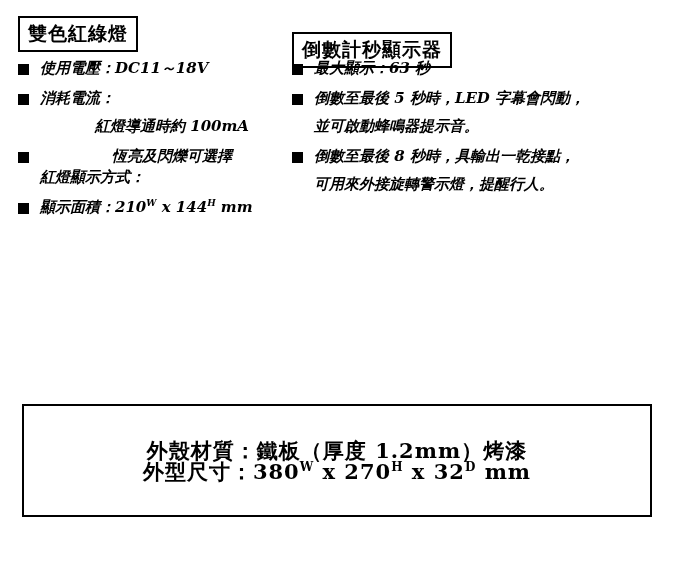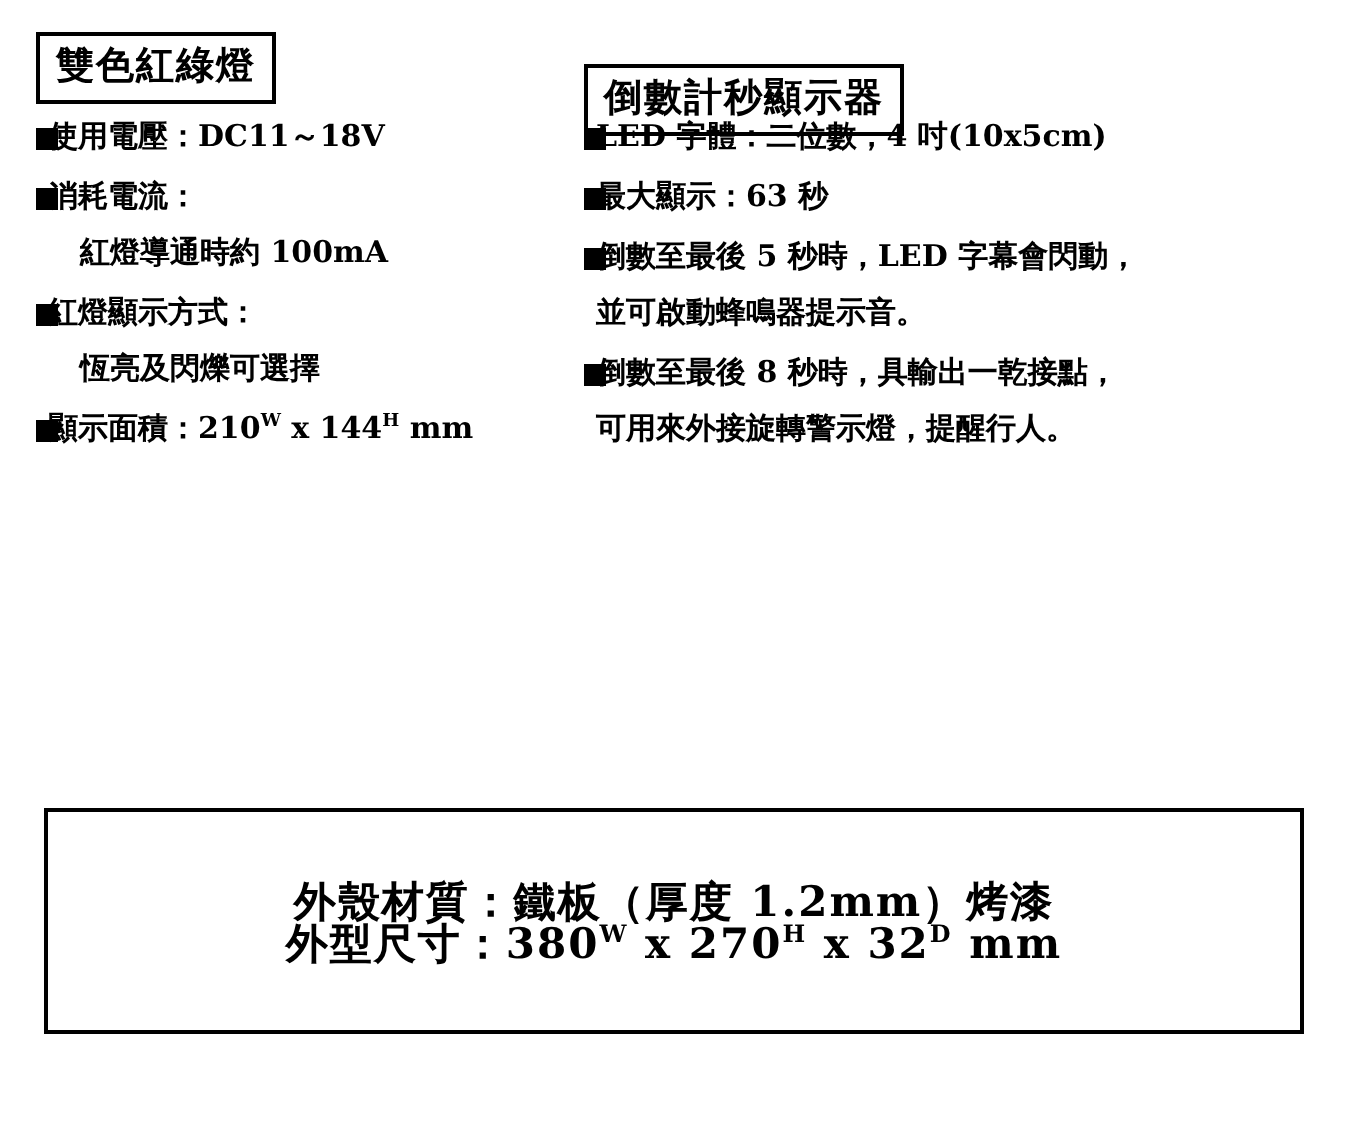--- a/index.html
+++ b/index.html
@@ -38,38 +38,39 @@
   
   .column {
     position: absolute;
     top: 58px;
   }
   #column-left  { left: 18px;  width: 270px; }
   #column-right { left: 292px; width: 380px; }
 
   .spec-item {
     position: relative;
-    padding-left: 6px;
+    padding-left: 22px;
     margin-bottom: 9px;
+    font-style: italic;
   }
   .bullet {
     position: absolute;
     left: 0;
     top: 6px;
     width: 11px;
     height: 11px;
     background: #000;
   }
   .line {
     font-size: 15px;
     font-weight: bold;
     line-height: 21px;
     white-space: nowrap;
   }
-  .line.indent-1 { padding-left: 16px; }
+  .line.indent-1 { padding-left: 16px; text-align: center; }
   .line.indent-2 { padding-left: 14px; }
   .line.sub      { margin-top: 7px; }
 
   sup {
     font-size: 9px;
     vertical-align: super;
     line-height: 0;
   }
 
   
@@ -113,37 +114,33 @@
     </div>
 
     <div class="spec-item">
       <span class="bullet"></span>
       <div class="line">消耗電流：</div>
       <div class="line indent-1 sub">紅燈導通時約 100mA</div>
     </div>
 
     <div class="spec-item">
       <span class="bullet"></span>
+      <div class="line indent-1 sub">恆亮及閃爍可選擇</div>
       <div class="line">紅燈顯示方式：</div>
-      <div class="line indent-1 sub">恆亮及閃爍可選擇</div>
     </div>
 
     <div class="spec-item">
       <span class="bullet"></span>
       <div class="line"><span>顯示面積：210</span><sup>W</sup><span> x 144</span><sup>H</sup><span> mm</span></div>
     </div>
 
   </div>
 
   <div class="column" id="column-right">
 
-    <div class="spec-item">
-      <span class="bullet"></span>
-      <div class="line">LED 字體：二位數，4 吋(10x5cm)</div>
-    </div>
 
     <div class="spec-item">
       <span class="bullet"></span>
       <div class="line">最大顯示：63 秒</div>
     </div>
 
 
     <div class="spec-item">
       <span class="bullet"></span>
       <div class="line">倒數至最後 5 秒時，LED 字幕會閃動，</div>

